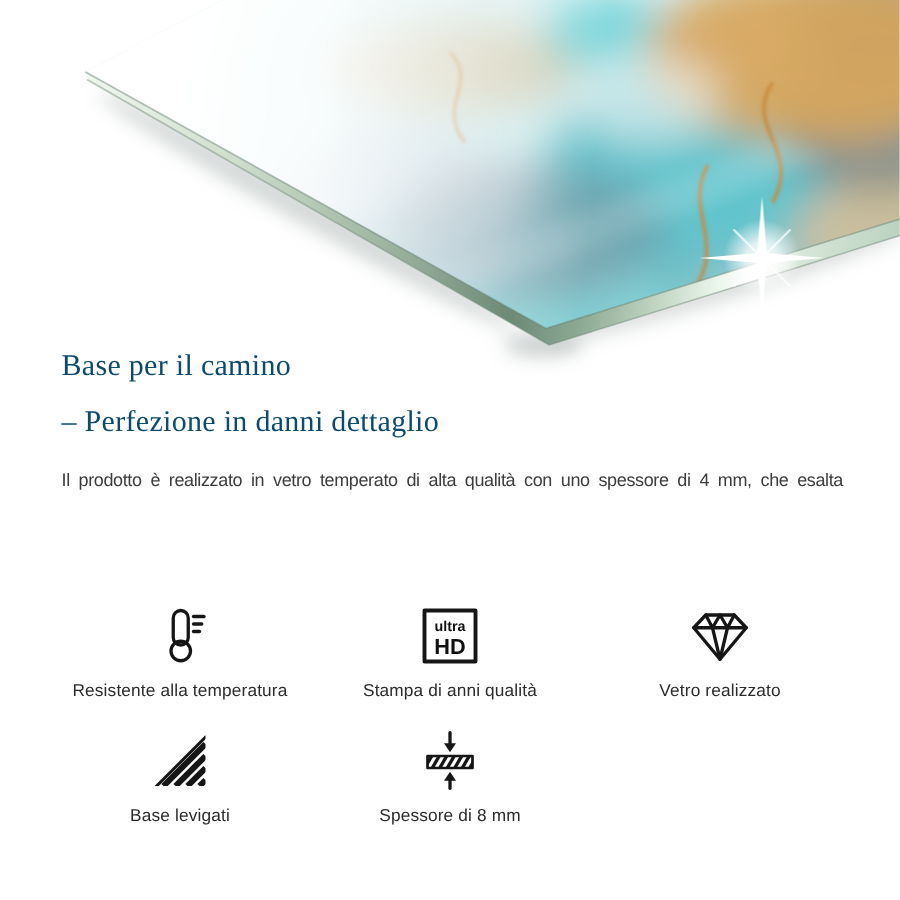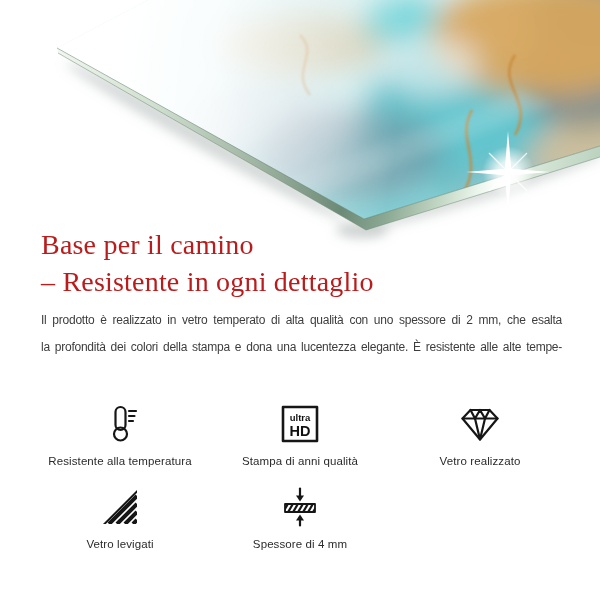--- a/index.html
+++ b/index.html
@@ -11,21 +11,21 @@
   .page{position:relative;width:600px;height:600px;background:#ffffff;}
 
   
   .hero{position:absolute;top:0;left:0;width:600px;height:262px;}
   .hero svg{display:block;}
 
   
   .heading{
     position:absolute;left:41px;top:226px;
     font-family:"Liberation Serif", serif;
-    font-size:28px;line-height:37px;color:#b91c1c;font-weight:400;
+    font-size:20px;line-height:37px;color:#0c4a6e;font-weight:400;
     letter-spacing:0.2px;
   }
   .heading span{display:block;}
 
   
   .desc{
     position:absolute;left:41px;top:307px;width:521px;
     font-size:12px;line-height:27px;color:#3d3d3d;letter-spacing:-0.25px;
   }
   .desc .dline{
@@ -133,26 +133,25 @@
         <polygon points="508,131 511.5,172 508,211 504.5,172" fill="#ffffff"></polygon>
         <polygon points="466,172 508,168.5 550,172 508,175.5" fill="#ffffff"></polygon>
         <line x1="489" y1="153" x2="527" y2="191" stroke="#ffffff" stroke-width="1.3" opacity="0.8"></line>
         <line x1="527" y1="153" x2="489" y2="191" stroke="#ffffff" stroke-width="1.3" opacity="0.8"></line>
       </g>
     </svg>
   </div>
 
   <h1 class="heading" style="margin:0;font-weight:400;">
     <span>Base per il camino</span>
-    <span>– Resistente in ogni dettaglio</span>
+    <span>– Perfezione in danni dettaglio</span>
   </h1>
 
   <div class="desc">
-    <span class="dline">Il prodotto è realizzato in vetro temperato di alta qualità con uno spessore di 2 mm, che esalta</span>
-    <span class="dline">la profondità dei colori della stampa e dona una lucentezza elegante. È resistente alle alte tempe-</span>
+    <span class="dline">Il prodotto è realizzato in vetro temperato di alta qualità con uno spessore di 4 mm, che esalta</span>
   </div>
 
   <div class="features">
 
     <div class="feature">
       <div class="icon-box">
         <svg class="ficon" width="44" height="44" viewBox="0 0 44 44">
           <rect x="17.5" y="5" width="10" height="23" rx="5"></rect>
           <circle cx="22.5" cy="32" r="6.5"></circle>
           <line x1="31" y1="9" x2="38" y2="9"></line>
@@ -197,21 +196,21 @@
             </defs>
           <g clip-path="url(#triClip)" stroke-width="4" stroke-linecap="butt">
             <line x1="5" y1="39" x2="39" y2="5"></line>
             <line x1="11" y1="39" x2="39" y2="11"></line>
             <line x1="19" y1="39" x2="39" y2="19"></line>
             <line x1="27" y1="39" x2="39" y2="27"></line>
             <line x1="35" y1="39" x2="39" y2="35"></line>
           </g>
         </svg>
       </div>
-      <span class="feature-label">Vetro levigati</span>
+      <span class="feature-label">Base levigati</span>
     </div>
 
     <div class="feature">
       <div class="icon-box">
         <svg class="ficon" width="44" height="44" viewBox="0 0 44 44">
           <defs>
               <clipPath id="barClip">
                 <rect x="7" y="19" width="30" height="8"></rect>
               </clipPath>
             </defs>
@@ -224,17 +223,17 @@
             <line x1="24" y1="29" x2="31" y2="17"></line>
             <line x1="29" y1="29" x2="36" y2="17"></line>
             <line x1="34" y1="29" x2="41" y2="17"></line>
           </g>
           <line x1="22" y1="3.5" x2="22" y2="11"></line>
           <polygon points="18,10.5 26,10.5 22,16.5" fill="#161616" stroke="none"></polygon>
           <line x1="22" y1="40.5" x2="22" y2="35"></line>
           <polygon points="18,35.5 26,35.5 22,29.5" fill="#161616" stroke="none"></polygon>
         </svg>
       </div>
-      <span class="feature-label">Spessore di 4 mm</span>
+      <span class="feature-label">Spessore di 8 mm</span>
     </div>
 
   </div>
 </div>
 
 </body></html>

